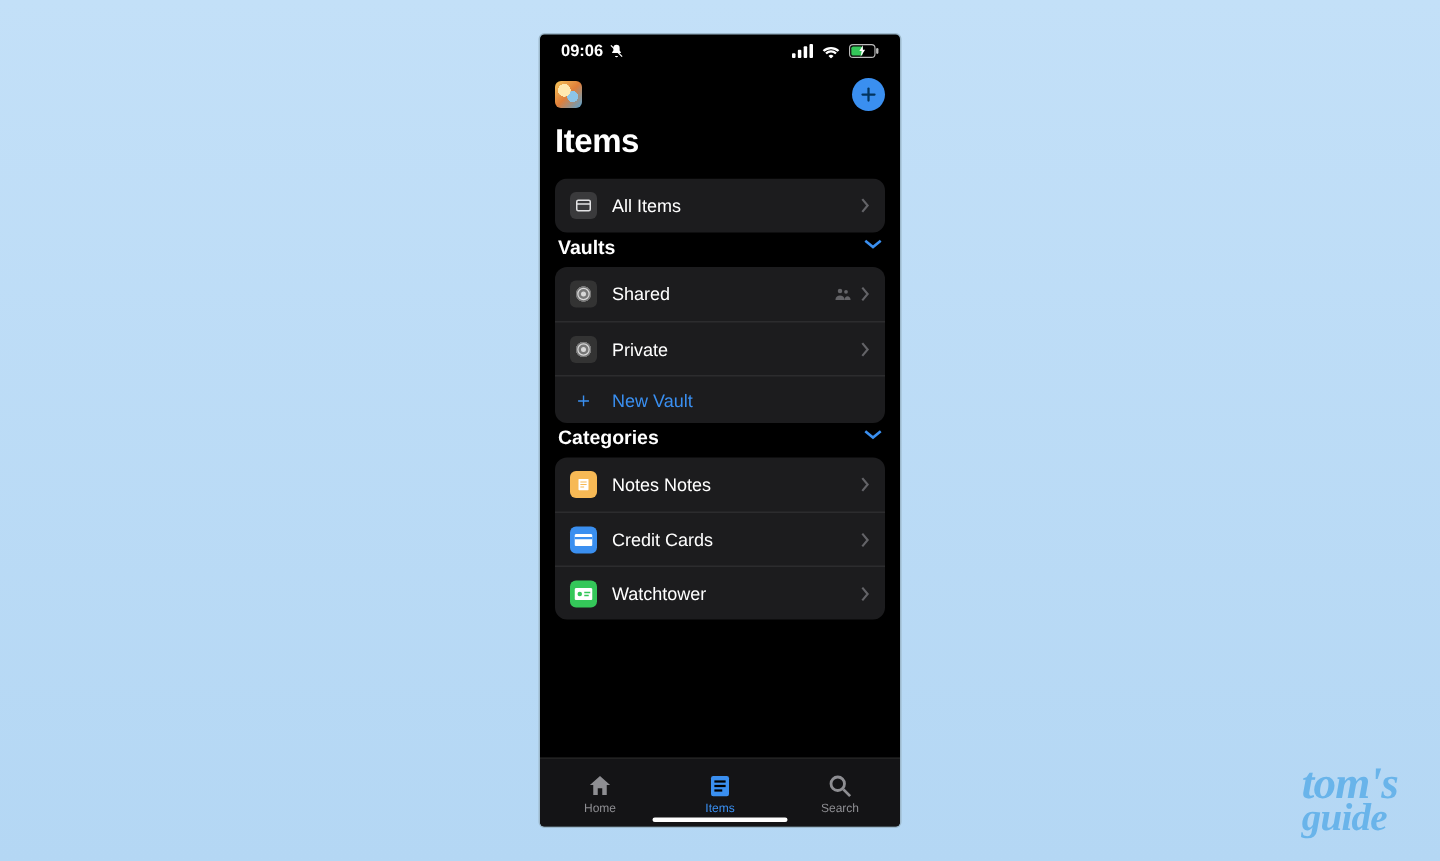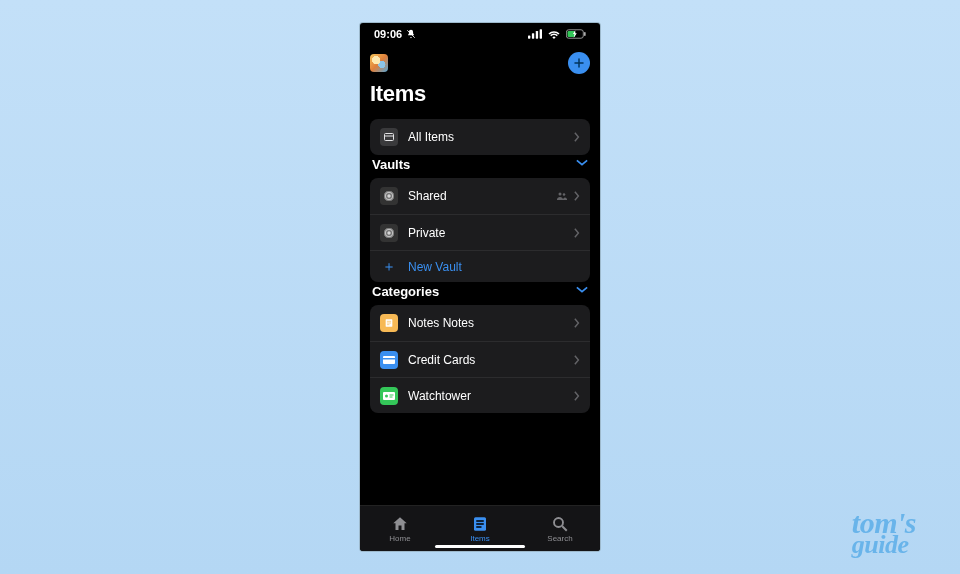--- a/index.html
+++ b/index.html
@@ -18,21 +18,21 @@
   }
   *{box-sizing:border-box;-webkit-font-smoothing:antialiased;}
   body{
     margin:0;width:960px;height:574px;overflow:hidden;
     font-family:-apple-system,"SF Pro Text","Helvetica Neue",Arial,sans-serif;
     background:linear-gradient(180deg,var(--bg-page) 0%, var(--bg-page-dark) 100%);
     position:relative;
   }
   
   .watermark{
-    position:absolute;right:44px;bottom:18px;
+    position:absolute;right:28px;bottom:18px;
     font-family:Georgia,serif;font-weight:900;font-style:italic;
     color:#69b4ea;line-height:0.8;font-size:30px;letter-spacing:-0.5px;
     text-align:left;
   }
   .watermark .g{font-size:26px}
   
   .phone{
     position:absolute;left:50%;top:50%;transform:translate(-50%,-50%);
     width:var(--phone-w);height:var(--phone-h);
     background:#000000;border-radius:3px;box-shadow:0 0 0 1px #9db9cc;

